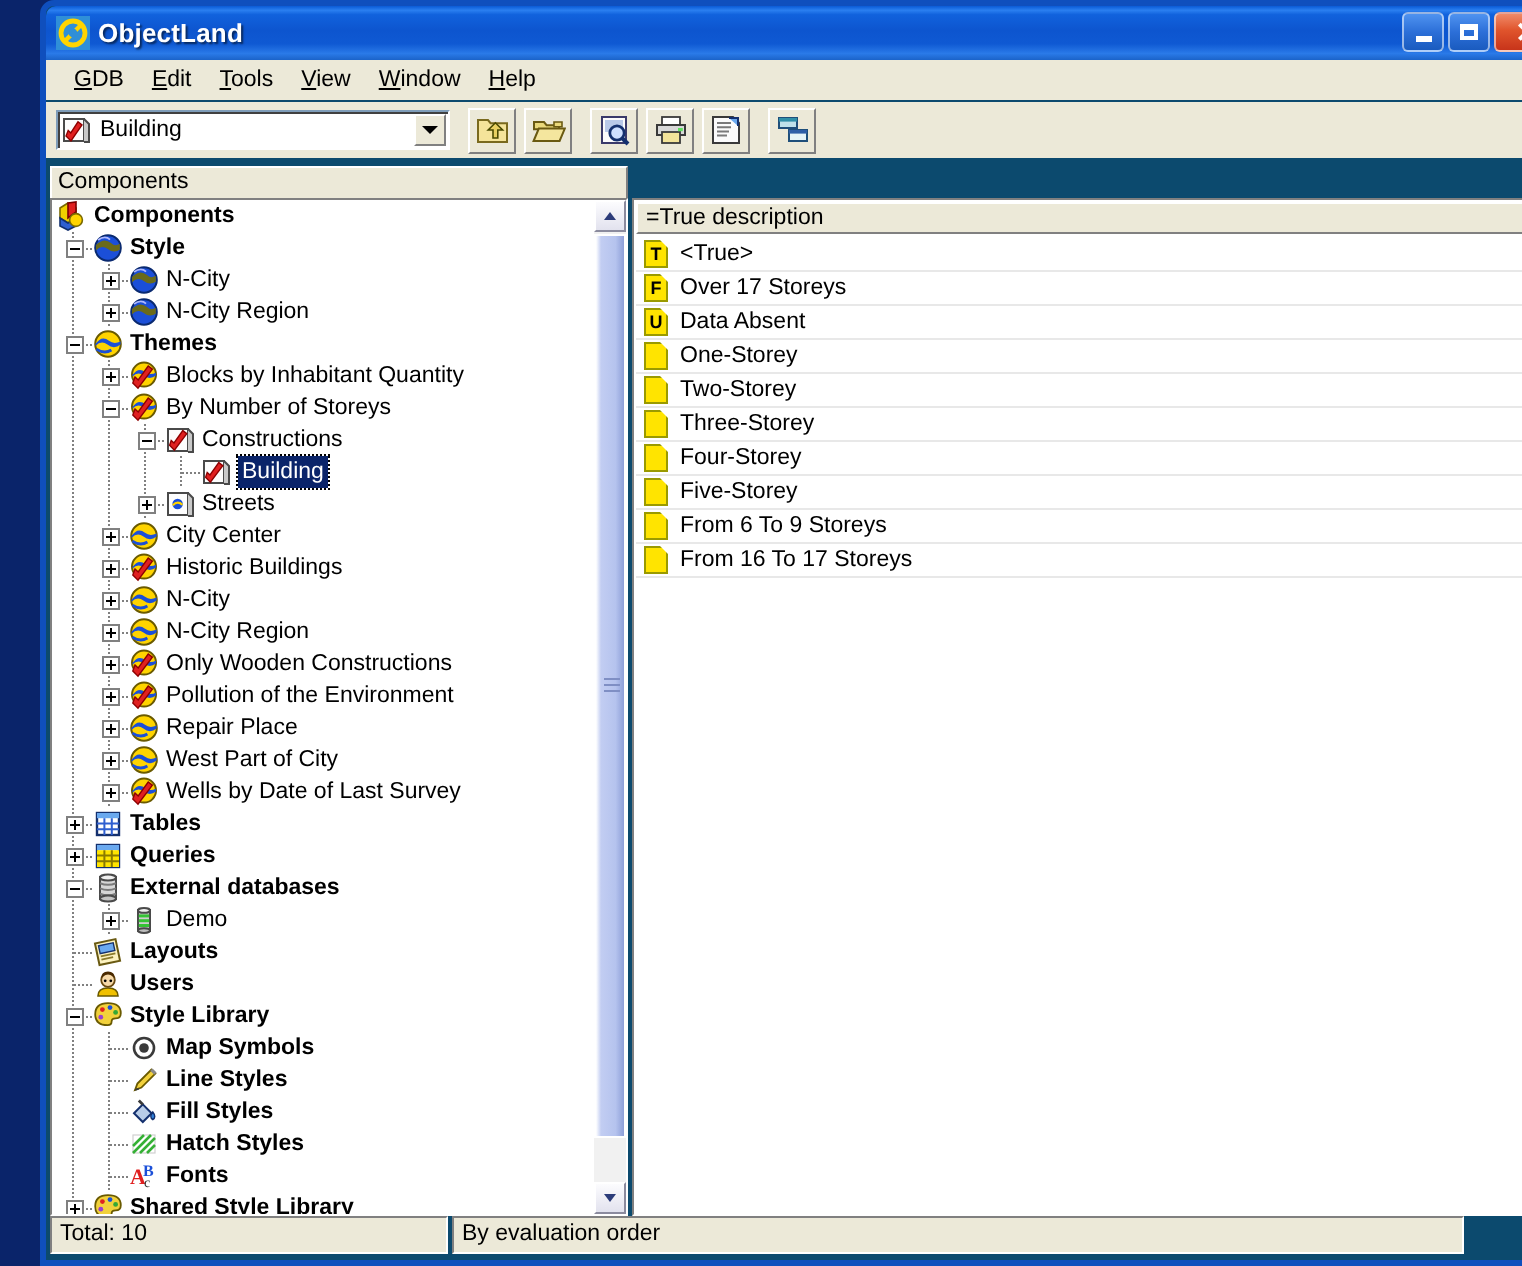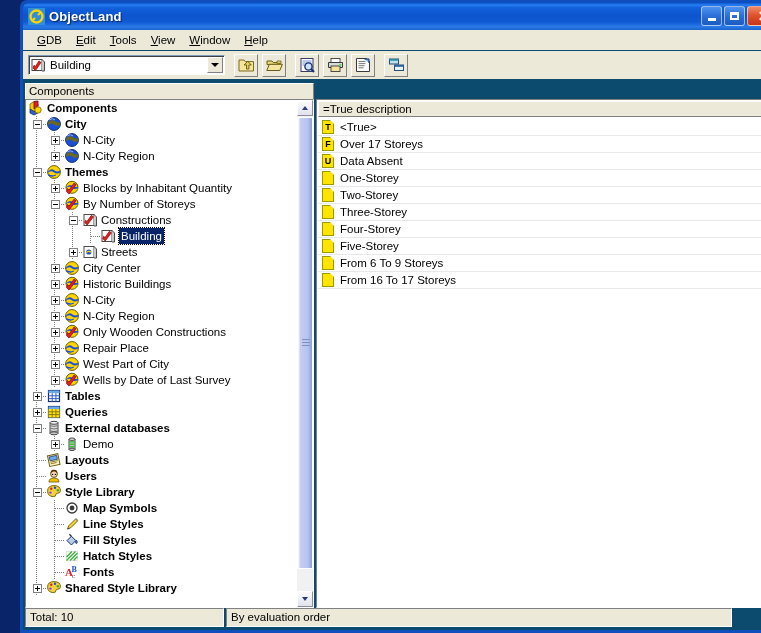--- a/index.html
+++ b/index.html
@@ -457,21 +457,21 @@
           <div class="tspace" style="width: 20px;"></div>
           <div class="texp" style="margin-left: -13px;"></div>
           <div class="tspace" style="width: 4px;"></div>
           <div class="ticon">
             <svg width="16" height="16" viewBox="0 0 16 16">
               <circle cx="8" cy="8" r="6.4" fill="#1b4fd8" stroke="#0a2a70" stroke-width="1"></circle>
               <path d="M2 6.5 q4 -4 7.5 -1 q2 2 4.4 0.4 l0 3 q-3 2 -6 -0.4 q-3 -2.2 -5.9 0.6z" fill="#6a6a1a"></path>
               <path d="M3 4 q3.5 -2.5 6 -0.2" fill="none" stroke="#aeb9ff" stroke-width="0.9"></path>
             </svg>
           </div>
-          <div class="tlabel bold">City</div>
+          <div class="tlabel bold">Style</div>
         </div>
         <div class="trow">
           <div class="dotline" style="left: 10px;"></div>
           <div class="dotline" style="left: 28px;"></div>
           <div class="dotline-h" style="left: 29px; width: 9px;"></div>
           <div class="tspace" style="width: 38px;"></div>
           <div class="texp plus" style="margin-left: -13px;"></div>
           <div class="tspace" style="width: 4px;"></div>
           <div class="ticon">
             <svg width="16" height="16" viewBox="0 0 16 16">
@@ -668,20 +668,36 @@
           <div class="texp plus" style="margin-left: -13px;"></div>
           <div class="tspace" style="width: 4px;"></div>
           <div class="ticon">
             <svg width="16" height="16" viewBox="0 0 16 16">
               <circle cx="8" cy="7.3" r="6" fill="#ffd400" stroke="#6a5a00" stroke-width="1"></circle>
               <path d="M2.2 7.5 q3 -4.2 6.4 -1.5 q2.2 1.8 5.4 0.4 l0 1.4 q-3.2 2.4 -6.2 0 q-2.8 -2.2 -5.6 0.5z" fill="#1b4fd8"></path>
               <path d="M2.4 11.5 l2.6 2.6 L12.2 4.6 l-2.1 -1.6 -5 7 -1.6 -1.5z" fill="#e02020" stroke="#8d0000" stroke-width="0.7"></path>
             </svg>
           </div>
           <div class="tlabel">Only Wooden Constructions</div>
+        </div>
+        <div class="trow">
+          <div class="dotline" style="left: 10px;"></div>
+          <div class="dotline" style="left: 28px;"></div>
+          <div class="dotline-h" style="left: 29px; width: 9px;"></div>
+          <div class="tspace" style="width: 38px;"></div>
+          <div class="texp plus" style="margin-left: -13px;"></div>
+          <div class="tspace" style="width: 4px;"></div>
+          <div class="ticon">
+            <svg width="16" height="16" viewBox="0 0 16 16">
+              <circle cx="8" cy="7.3" r="6" fill="#ffd400" stroke="#6a5a00" stroke-width="1"></circle>
+              <path d="M2.2 7.5 q3 -4.2 6.4 -1.5 q2.2 1.8 5.4 0.4 l0 1.4 q-3.2 2.4 -6.2 0 q-2.8 -2.2 -5.6 0.5z" fill="#1b4fd8"></path>
+              <path d="M2.4 11.5 l2.6 2.6 L12.2 4.6 l-2.1 -1.6 -5 7 -1.6 -1.5z" fill="#e02020" stroke="#8d0000" stroke-width="0.7"></path>
+            </svg>
+          </div>
+          <div class="tlabel">Pollution of the Environment</div>
         </div>
         <div class="trow">
           <div class="dotline" style="left: 10px;"></div>
           <div class="dotline" style="left: 28px;"></div>
           <div class="dotline-h" style="left: 29px; width: 9px;"></div>
           <div class="tspace" style="width: 38px;"></div>
           <div class="texp plus" style="margin-left: -13px;"></div>
           <div class="tspace" style="width: 4px;"></div>
           <div class="ticon">
             <svg width="16" height="16" viewBox="0 0 16 16">

